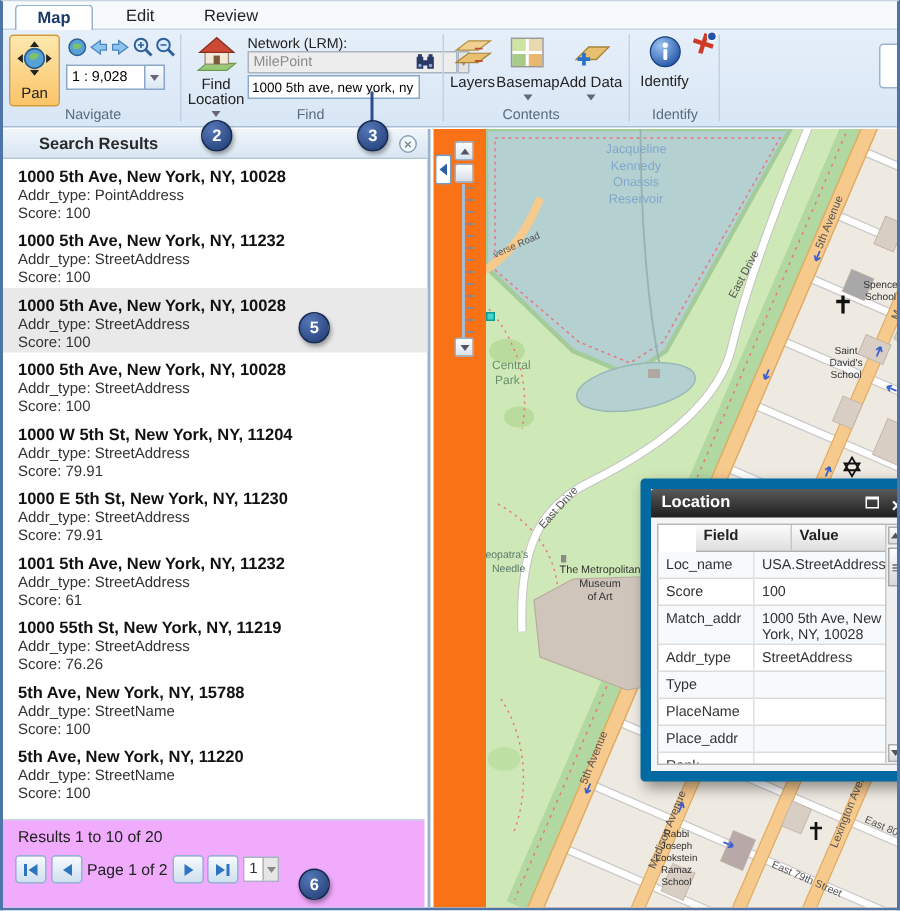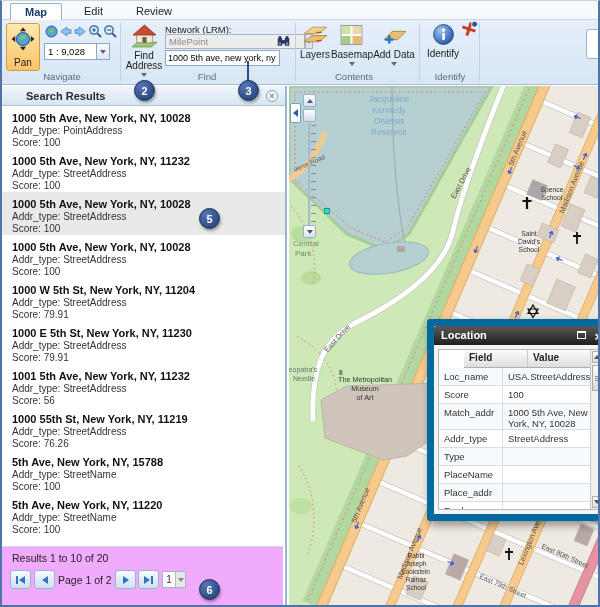--- a/index.html
+++ b/index.html
@@ -51,21 +51,21 @@
   .pgbtn{position:absolute;top:23px;width:21px;height:19px;border:1px solid #93b4d4;border-radius:3px;
          background:linear-gradient(#f6fafd,#cfe0ef);display:flex;align-items:center;justify-content:center;gap:1px;}
   .tl{width:0;height:0;border-top:4px solid transparent;border-bottom:4px solid transparent;border-right:6px solid #2f74c0;}
   .tr{width:0;height:0;border-top:4px solid transparent;border-bottom:4px solid transparent;border-left:6px solid #2f74c0;}
   .pbar{width:2px;height:8px;background:#2f74c0;}
   .pagetext{position:absolute;left:56px;top:27px;font-size:10.5px;color:#222;}
   .pagesel{position:absolute;left:160px;top:24px;width:24px;height:17px;display:flex;border:1px solid #a8b4c0;}
   .pagesel .pv{width:12px;background:#fff;font-size:10px;text-align:center;line-height:15px;color:#333;}
   .pagesel .pd{flex:1;background:#e6e6e6;border-left:1px solid #b8b8b8;display:flex;align-items:center;justify-content:center;}
   
-  .map{position:absolute;left:287px;top:85px;right:0;bottom:0;overflow:hidden;background:#f97316;}
+  .map{position:absolute;left:287px;top:85px;right:0;bottom:0;overflow:hidden;background:#f97316;padding-left:35px;}
   .collapse{position:absolute;left:1px;top:17px;width:11px;height:20px;background:#fff;border:1px solid #7a9cc4;
             border-radius:2px;display:flex;align-items:center;justify-content:center;z-index:20;}
   .collapse .c{width:0;height:0;border-top:4px solid transparent;border-bottom:4px solid transparent;border-right:5px solid #2a5fa8;}
   .slider{position:absolute;left:14px;top:8px;width:14px;z-index:20;}
   .sbtn{width:13px;height:13px;border:1px solid #98b0cc;border-radius:2px;background:linear-gradient(#fbfdfe,#d8e4f0);
         display:flex;align-items:center;justify-content:center;}
   .tup{width:0;height:0;border-left:3px solid transparent;border-right:3px solid transparent;border-bottom:4px solid #556;}
   .tdnn{width:0;height:0;border-left:3px solid transparent;border-right:3px solid transparent;border-top:4px solid #556;}
   .sthumb{width:13px;height:13px;border:1px solid #98b0cc;border-radius:2px;background:linear-gradient(#ffffff,#d0dcea);margin-top:2px;}
   .strack{position:relative;height:102px;margin-top:1px;}
@@ -164,21 +164,21 @@
 
     <div class="bigbtn" style="left:122px;top:22px;width:40px;">
       <span>
         <svg width="27" height="25" viewBox="0 0 26 24">
           <path d="M1,23 L6.5,18.5 H25 L19.5,23 Z" fill="#9ac87a" stroke="#6a9a4a" stroke-width="0.8"></path>
           <rect x="5.5" y="10.5" width="15" height="8.5" fill="#f2e8d8" stroke="#9a8a70" stroke-width="0.8"></rect>
           <path d="M2,11.5 L13,2 L24,11.5 Z" fill="#cc4a35" stroke="#8a2f20" stroke-width="0.8"></path>
           <rect x="11" y="13.5" width="4" height="5.5" fill="#7a5a3a"></rect>
         </svg>
       </span>
-      <span class="cap">Find Address</span>
+      <span class="cap">Find Location</span>
       <span class="tdn" style="margin-top:2px;"></span>
     </div>
     <div class="lblsmall" style="left:163px;top:23px;">Network (LRM):</div>
     <div class="combobox" style="left:163px;top:33px;width:106px;">
       <input class="cin" disabled="" value="MilePoint" style="">
       <div class="dropbtn" style="height:15px;background:#e4e4e4;border-color:#aab4c0;">
           <span class="tdn" style="border-top-color:#999;"></span>
         </div>
     </div>
     <div class="miniicon" style="left:274px;top:32px;">
@@ -293,21 +293,21 @@
           <div class="rline">Score: 79.91</div>
         </div>
         <div class="ritem">
           <div class="rtitle">1000 E 5th St, New York, NY, 11230</div>
           <div class="rline">Addr_type: StreetAddress</div>
           <div class="rline">Score: 79.91</div>
         </div>
         <div class="ritem">
           <div class="rtitle">1001 5th Ave, New York, NY, 11232</div>
           <div class="rline">Addr_type: StreetAddress</div>
-          <div class="rline">Score: 56</div>
+          <div class="rline">Score: 61</div>
         </div>
         <div class="ritem">
           <div class="rtitle">1000 55th St, New York, NY, 11219</div>
           <div class="rline">Addr_type: StreetAddress</div>
           <div class="rline">Score: 76.26</div>
         </div>
         <div class="ritem">
           <div class="rtitle">5th Ave, New York, NY, 15788</div>
           <div class="rline">Addr_type: StreetName</div>
           <div class="rline">Score: 100</div>

